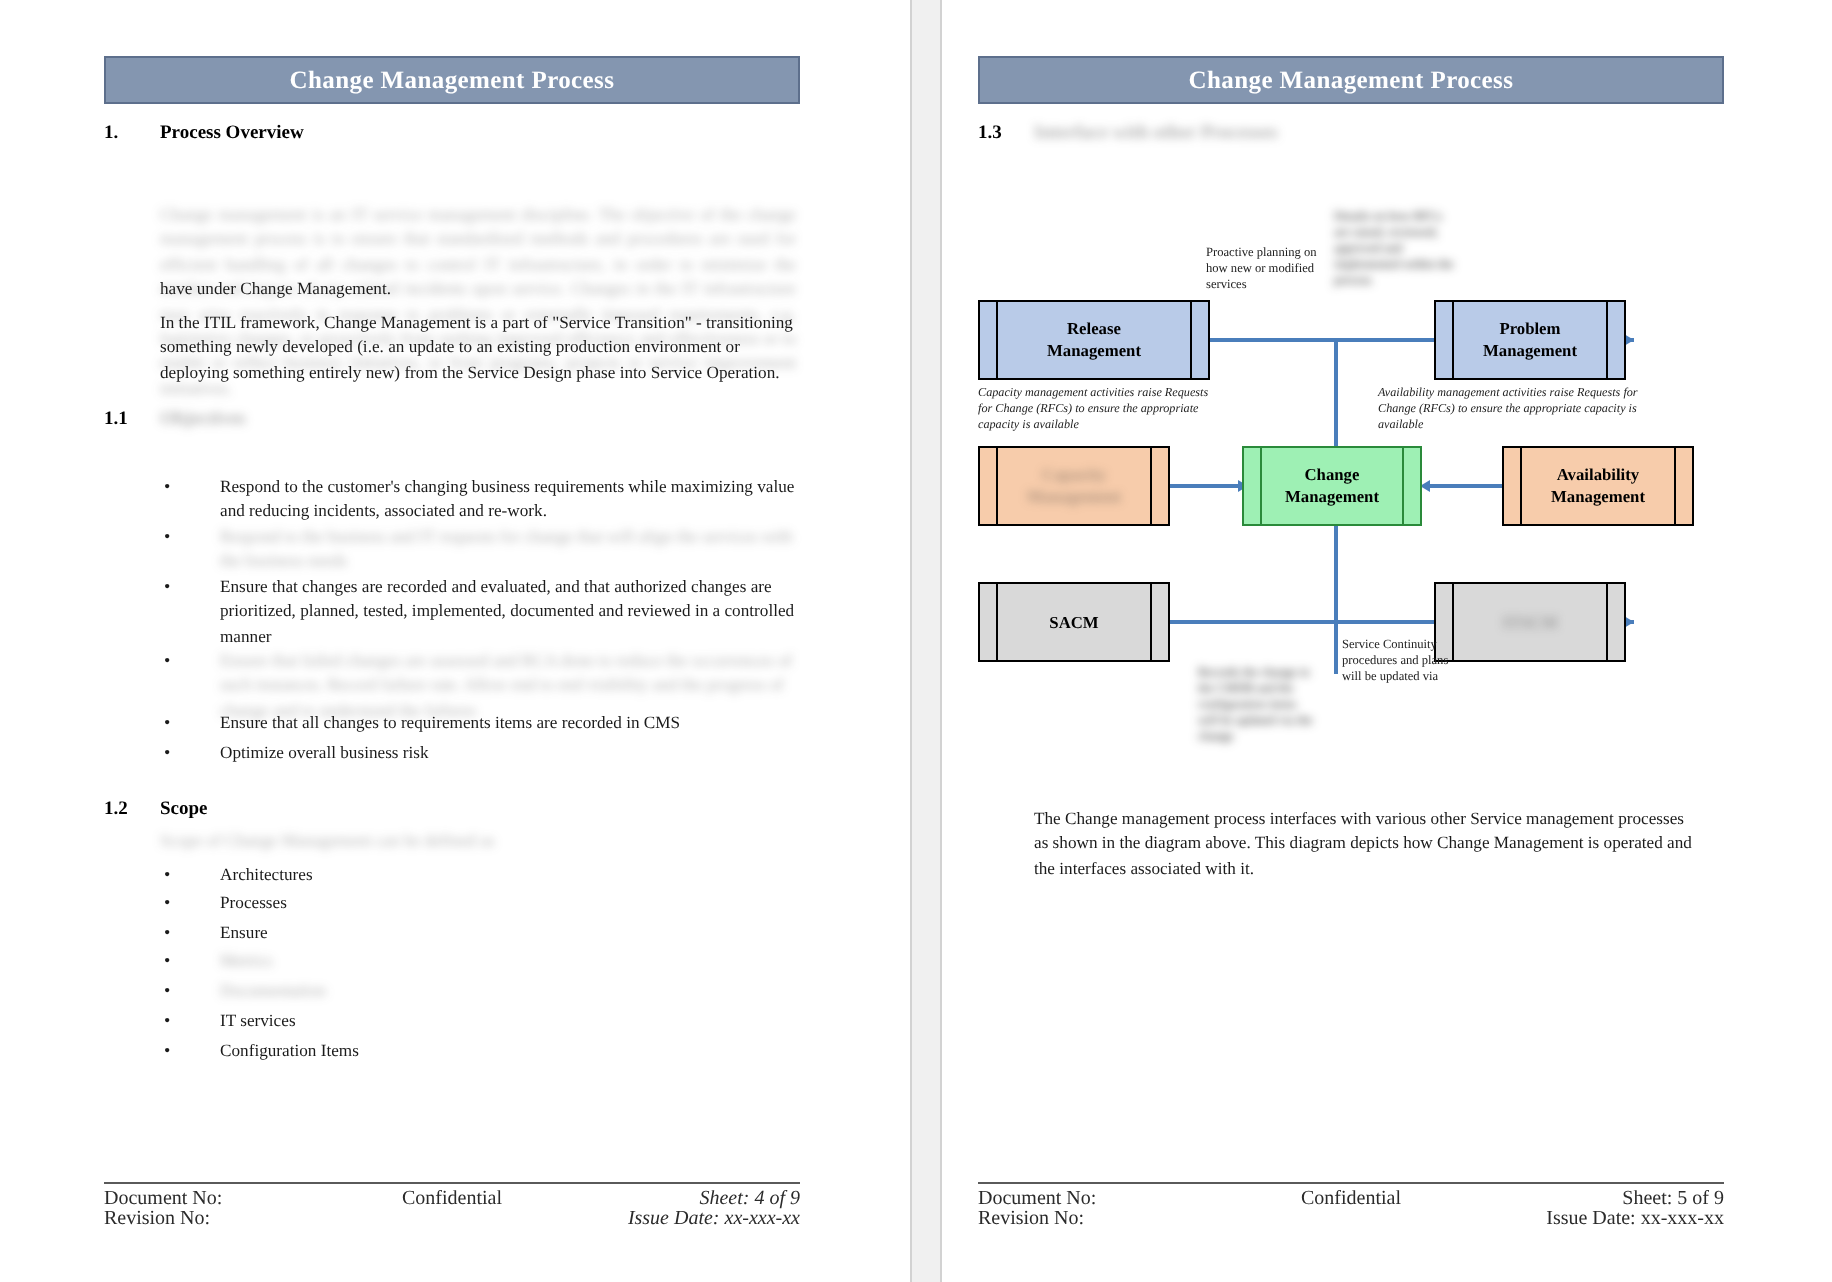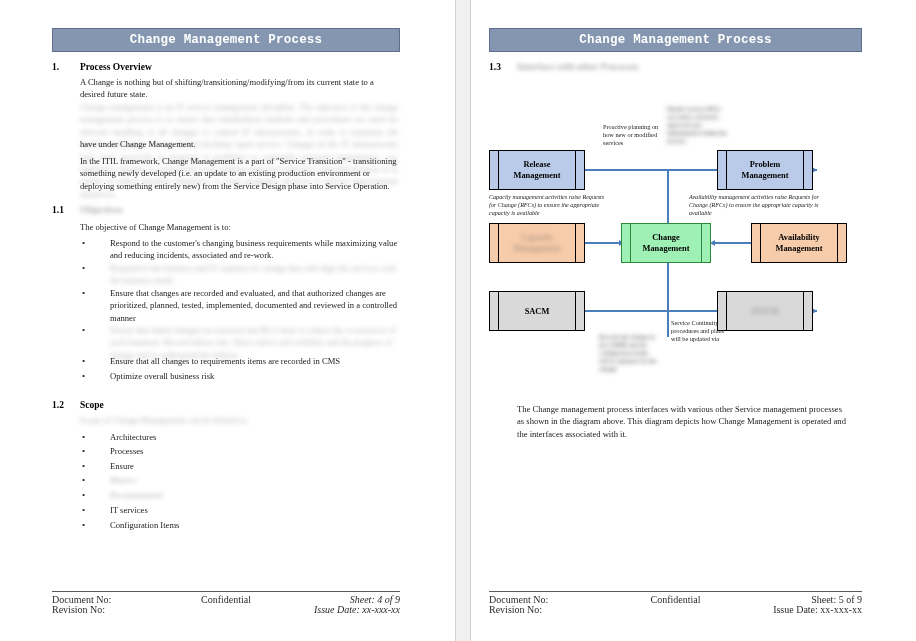--- a/index.html
+++ b/index.html
@@ -47,21 +47,20 @@
     background: #8496b0;
     border: 1px solid #5d6f8c;
     box-sizing: border-box;
     color: #ffffff;
     font-weight: bold;
     font-size: 12.5px;
     letter-spacing: .2px;
     display: flex;
     align-items: center;
     justify-content: center;
-    font-family: Liberation Mono, monospace;
   }
   .page.left  .banner { left: 52px; right: 55px; top: 28px; }
   .page.right .banner { left: 18px; right: 52px; top: 28px; }
 
   
   .sec-num {
     position: absolute;
     font-weight: bold;
     font-size: 9.5px;
     color: #000;
@@ -208,32 +207,30 @@
   <div class="page left">
     <div class="page-inner">
 
       <div class="banner">
         <span>Change Management Process</span>
       </div>
 
       <div class="sec-num" style="left:52px; top:62px;">1.</div>
       <div class="sec-title" style="left:80px; top:62px;">Process Overview</div>
 
-      <div class="para" style="left:80px; top:76px; width:318px;">A Change is nothing but of shifting/transitioning/modifying/from its current state to a desired future state.</div>
 
       <div class="para redact-block" style="left:80px; top:101px; width:318px; text-align:justify;">Change management is an IT service management discipline. The objective of the change management process is to ensure that standardized methods and procedures are used for efficient handling of all changes to control IT infrastructure, in order to minimize the number and impact of any related incidents upon service. Changes in the IT infrastructure may arise reactively in response to problems or externally imposed requirements, e.g. legislative changes, or proactively from seeking improved efficiency and effectiveness or to enable or reflect business initiatives, or from programs, projects or service improvement initiatives.</div>
 
       <div class="para" style="left:80px; top:155px; width:318px;">In the ITIL framework, Change Management is a part of "Service Transition" - transitioning something newly developed (i.e. an update to an existing production environment or deploying something entirely new) from the Service Design phase into Service Operation.</div>
 
       <div class="para" style="left:80px; top:138px; width:318px;">have under Change Management.</div>
 
       <div class="sec-num" style="left:52px; top:205px;">1.1</div>
       <div class="sec-title redact" style="left:80px; top:205px;">Objectives</div>
 
-      <div class="para" style="left:80px; top:221px; width:318px;">The objective of Change Management is to:</div>
 
       <div class="bullet-row" style="left:82px; top:237px; width:316px;">
         <span class="dot">•</span>
         <span class="btext">Respond to the customer's changing business requirements while maximizing value and reducing incidents, associated and re-work.</span>
       </div>
       <div class="bullet-row" style="left:82px; top:262px; width:316px;">
         <span class="dot">•</span>
         <span class="btext redact-block">Respond to the business and IT requests for change that will align the services with the business needs</span>
       </div>
       <div class="bullet-row" style="left:82px; top:287px; width:316px;">
@@ -324,21 +321,21 @@
         <div class="dlabel redact-block" style="left:178px; top:10px; width:62px;">Details on how RFCs are raised, reviewed, approved and implemented within the process</div>
 
         <div class="dlabel" style="left:114px; top:28px; width:58px;">Proactive planning on how new or modified services</div>
 
         <div class="line-h" style="left:50px; top:74px; width:278px;"></div>
         <div class="arrow left" style="left:45px; top:71.5px;"></div>
         <div class="arrow right" style="left:323px; top:71.5px;"></div>
 
         <div class="line-v" style="left:178px; top:74px; height:168px;"></div>
 
-        <div class="proc-box blue" style="left:0px; top:55px; width:96px; height:40px;">
+        <div class="proc-box blue" style="left:0px; top:55px; width:116px; height:40px;">
           <span style="white-space:pre-line;">Release
 Management</span>
         </div>
 
         <div class="proc-box blue" style="left:228px; top:55px; width:96px; height:40px;">
           <span style="white-space:pre-line;">Problem
 Management</span>
         </div>
 
         <div class="dnote" style="left:0px; top:99px; width:118px;">Capacity management activities raise Requests for Change (RFCs) to ensure the appropriate capacity is available</div>

